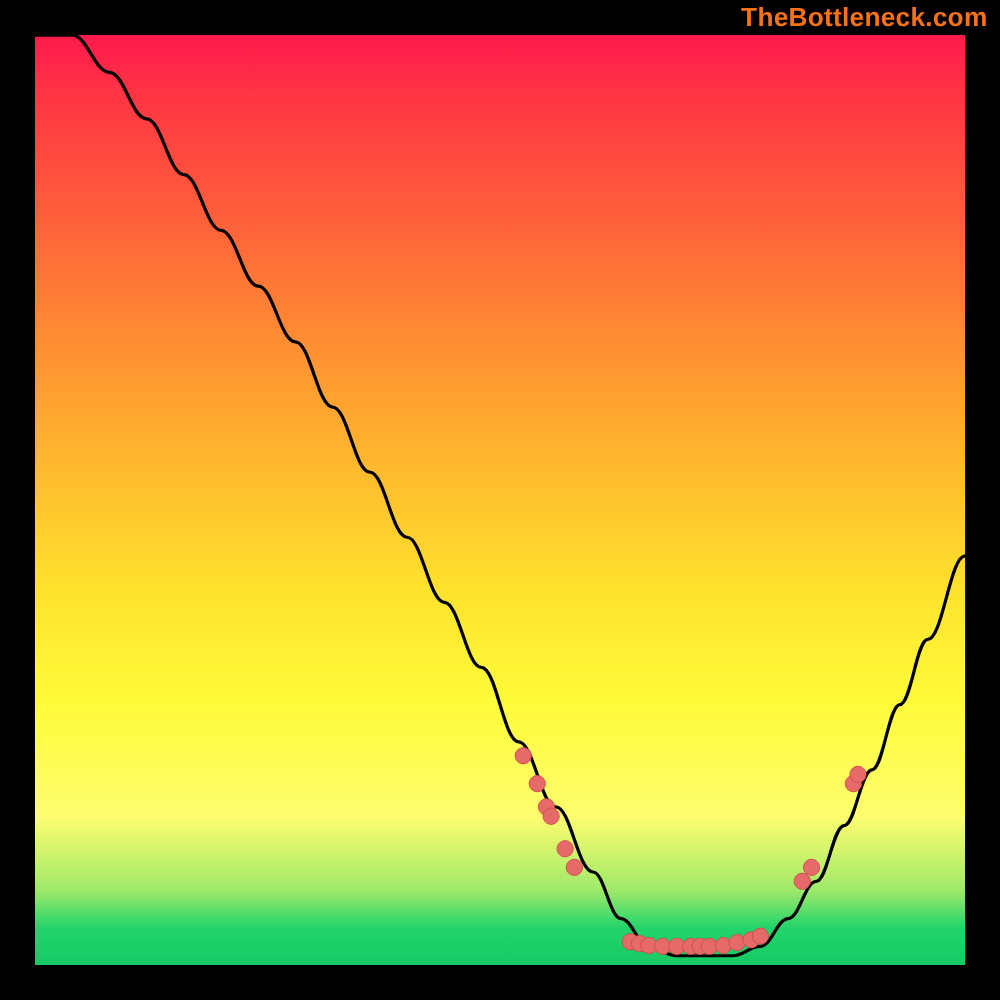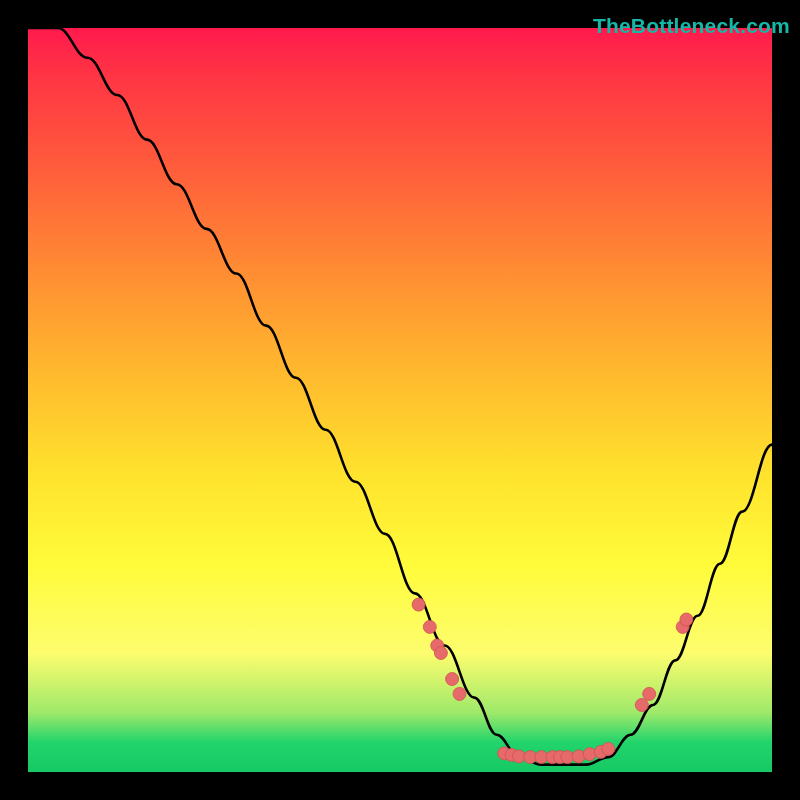--- a/index.html
+++ b/index.html
@@ -40,26 +40,26 @@
   .plot {
     position: absolute;
     left: 0;
     top: 0;
     width: 744px;
     height: 744px;
     pointer-events: none;
   }
   .watermark {
     position: absolute;
-    top: 14px;
+    top: 3px;
     right: 10px;
     font-family: Arial, Helvetica, sans-serif;
     font-size: 21px;
     font-weight: 600;
-    color: #14b8a6;
+    color: #f97316;
     letter-spacing: 0.2px;
     pointer-events: none;
   }
 </style>
 </head>
 <body>
 
 <div class="frame">
   <div class="gradient"></div>
   <svg class="plot" viewBox="0 0 744 744">

